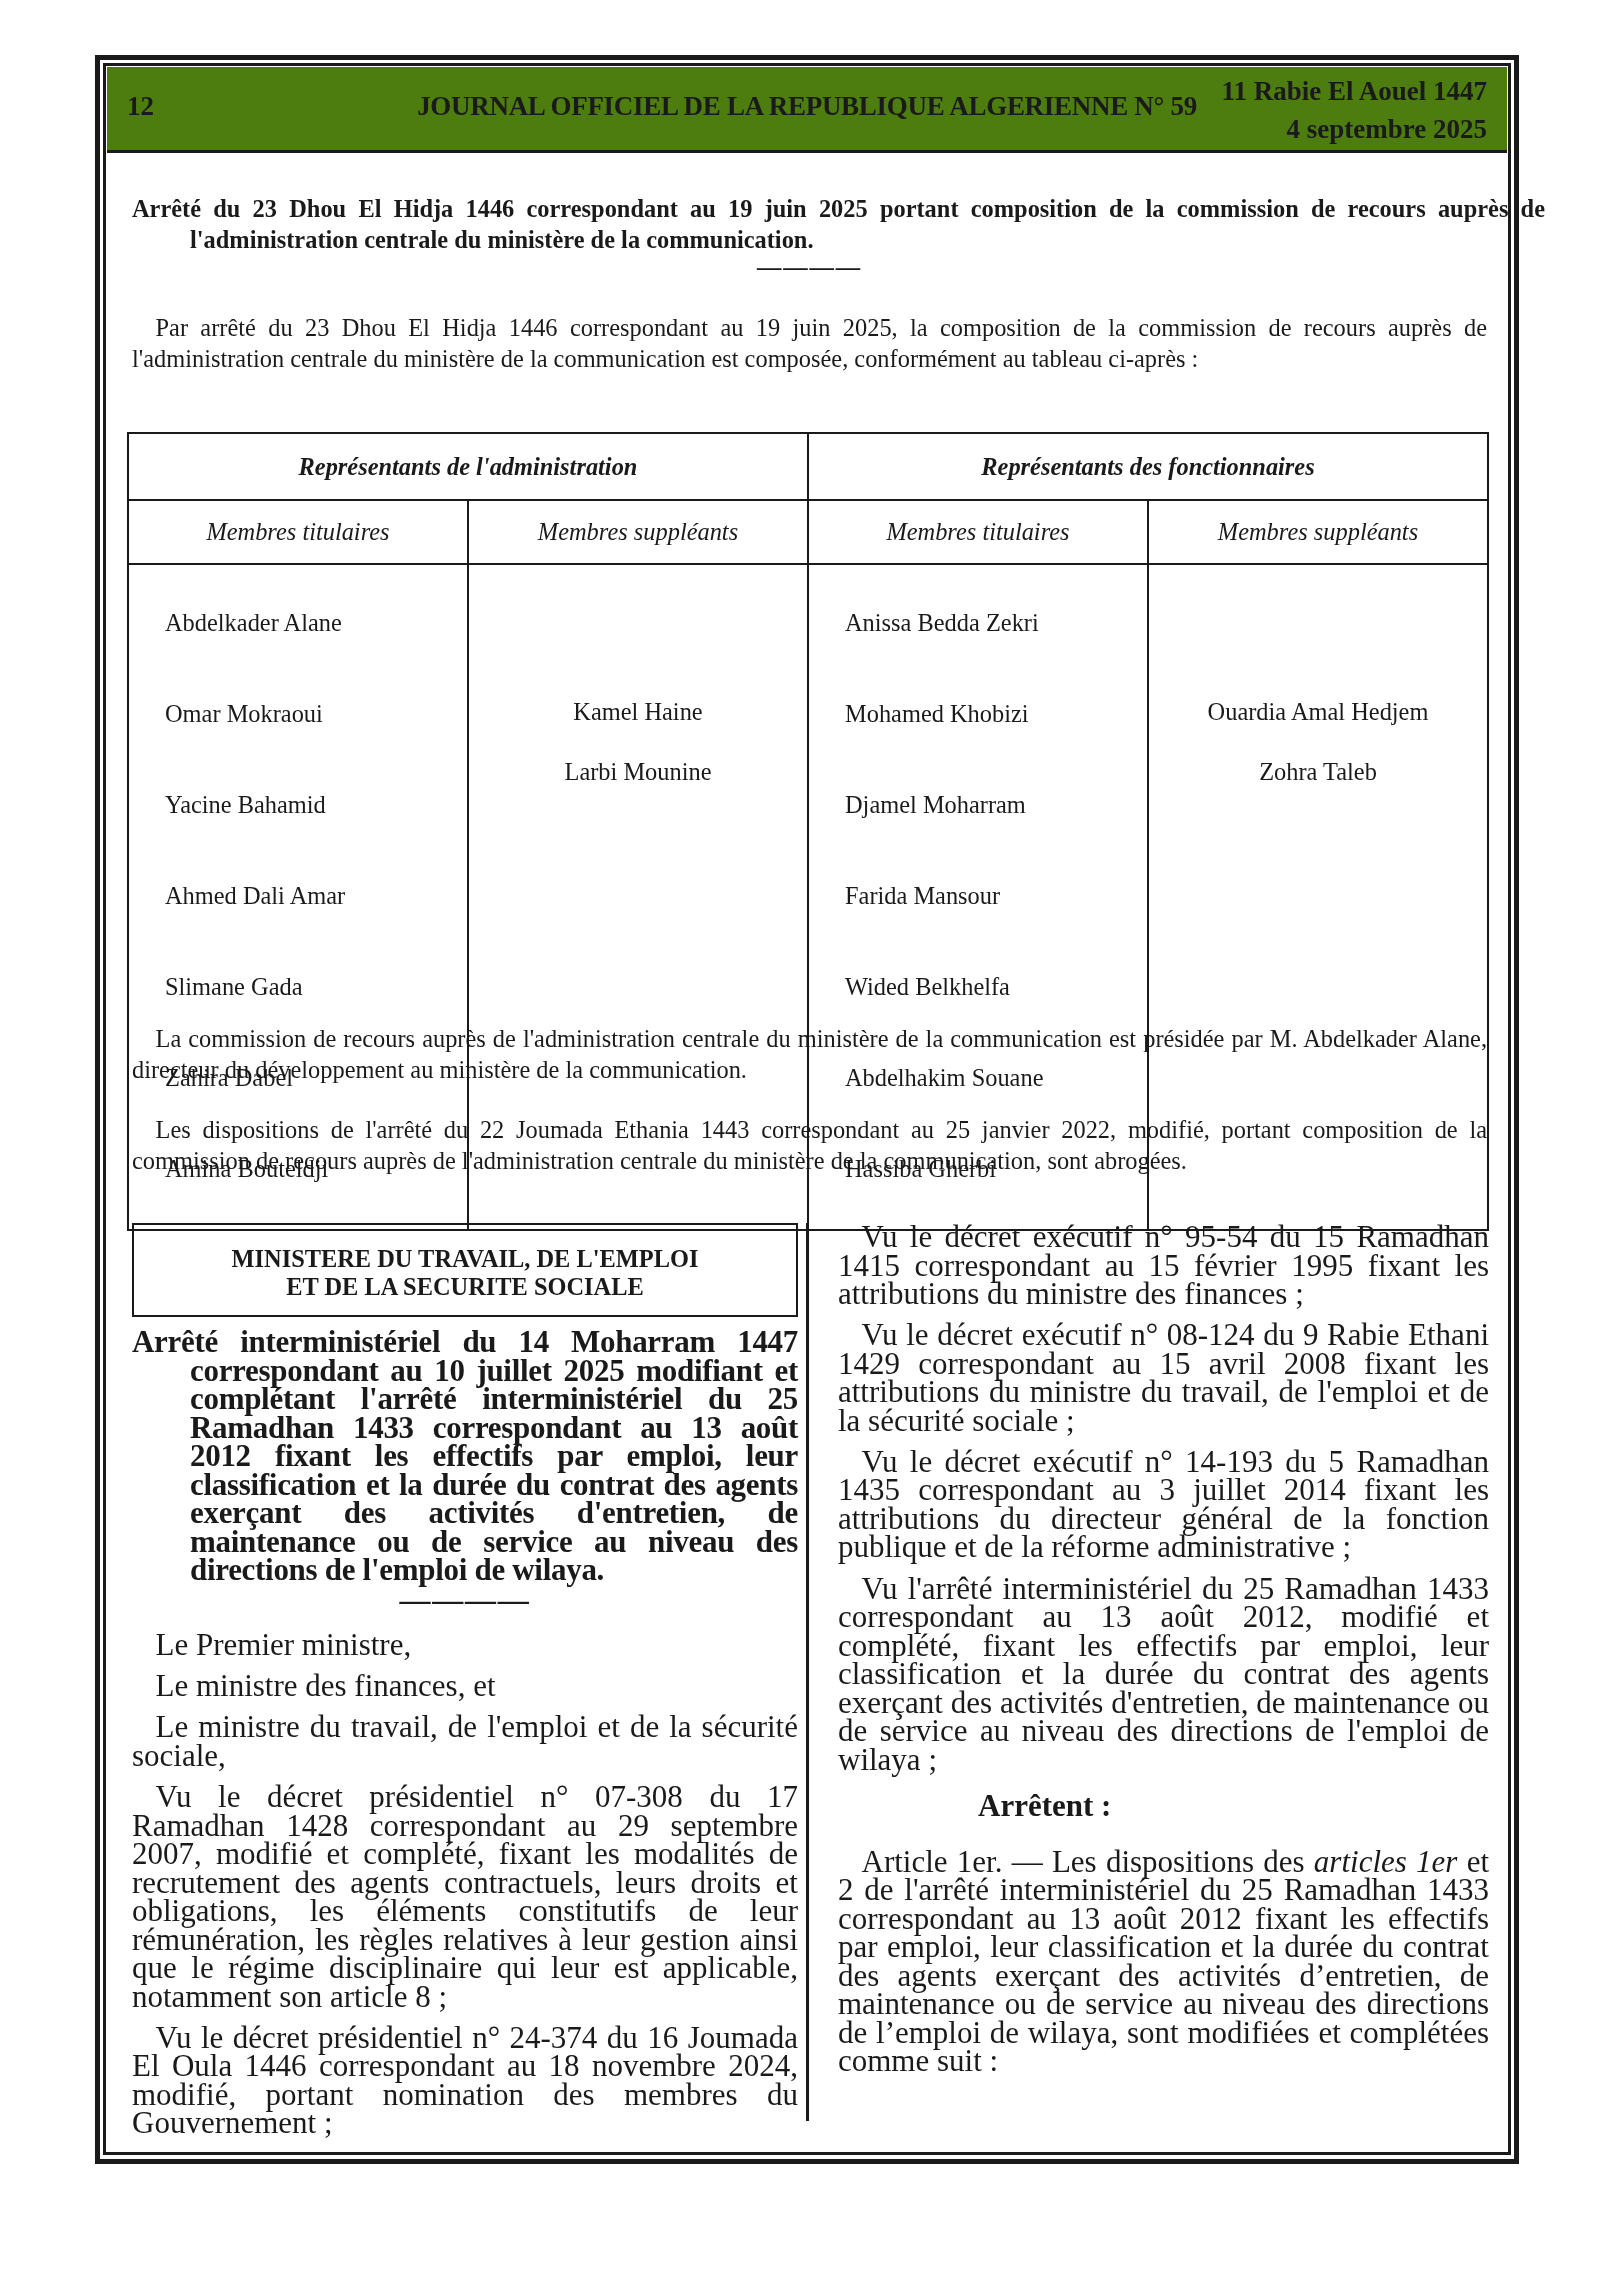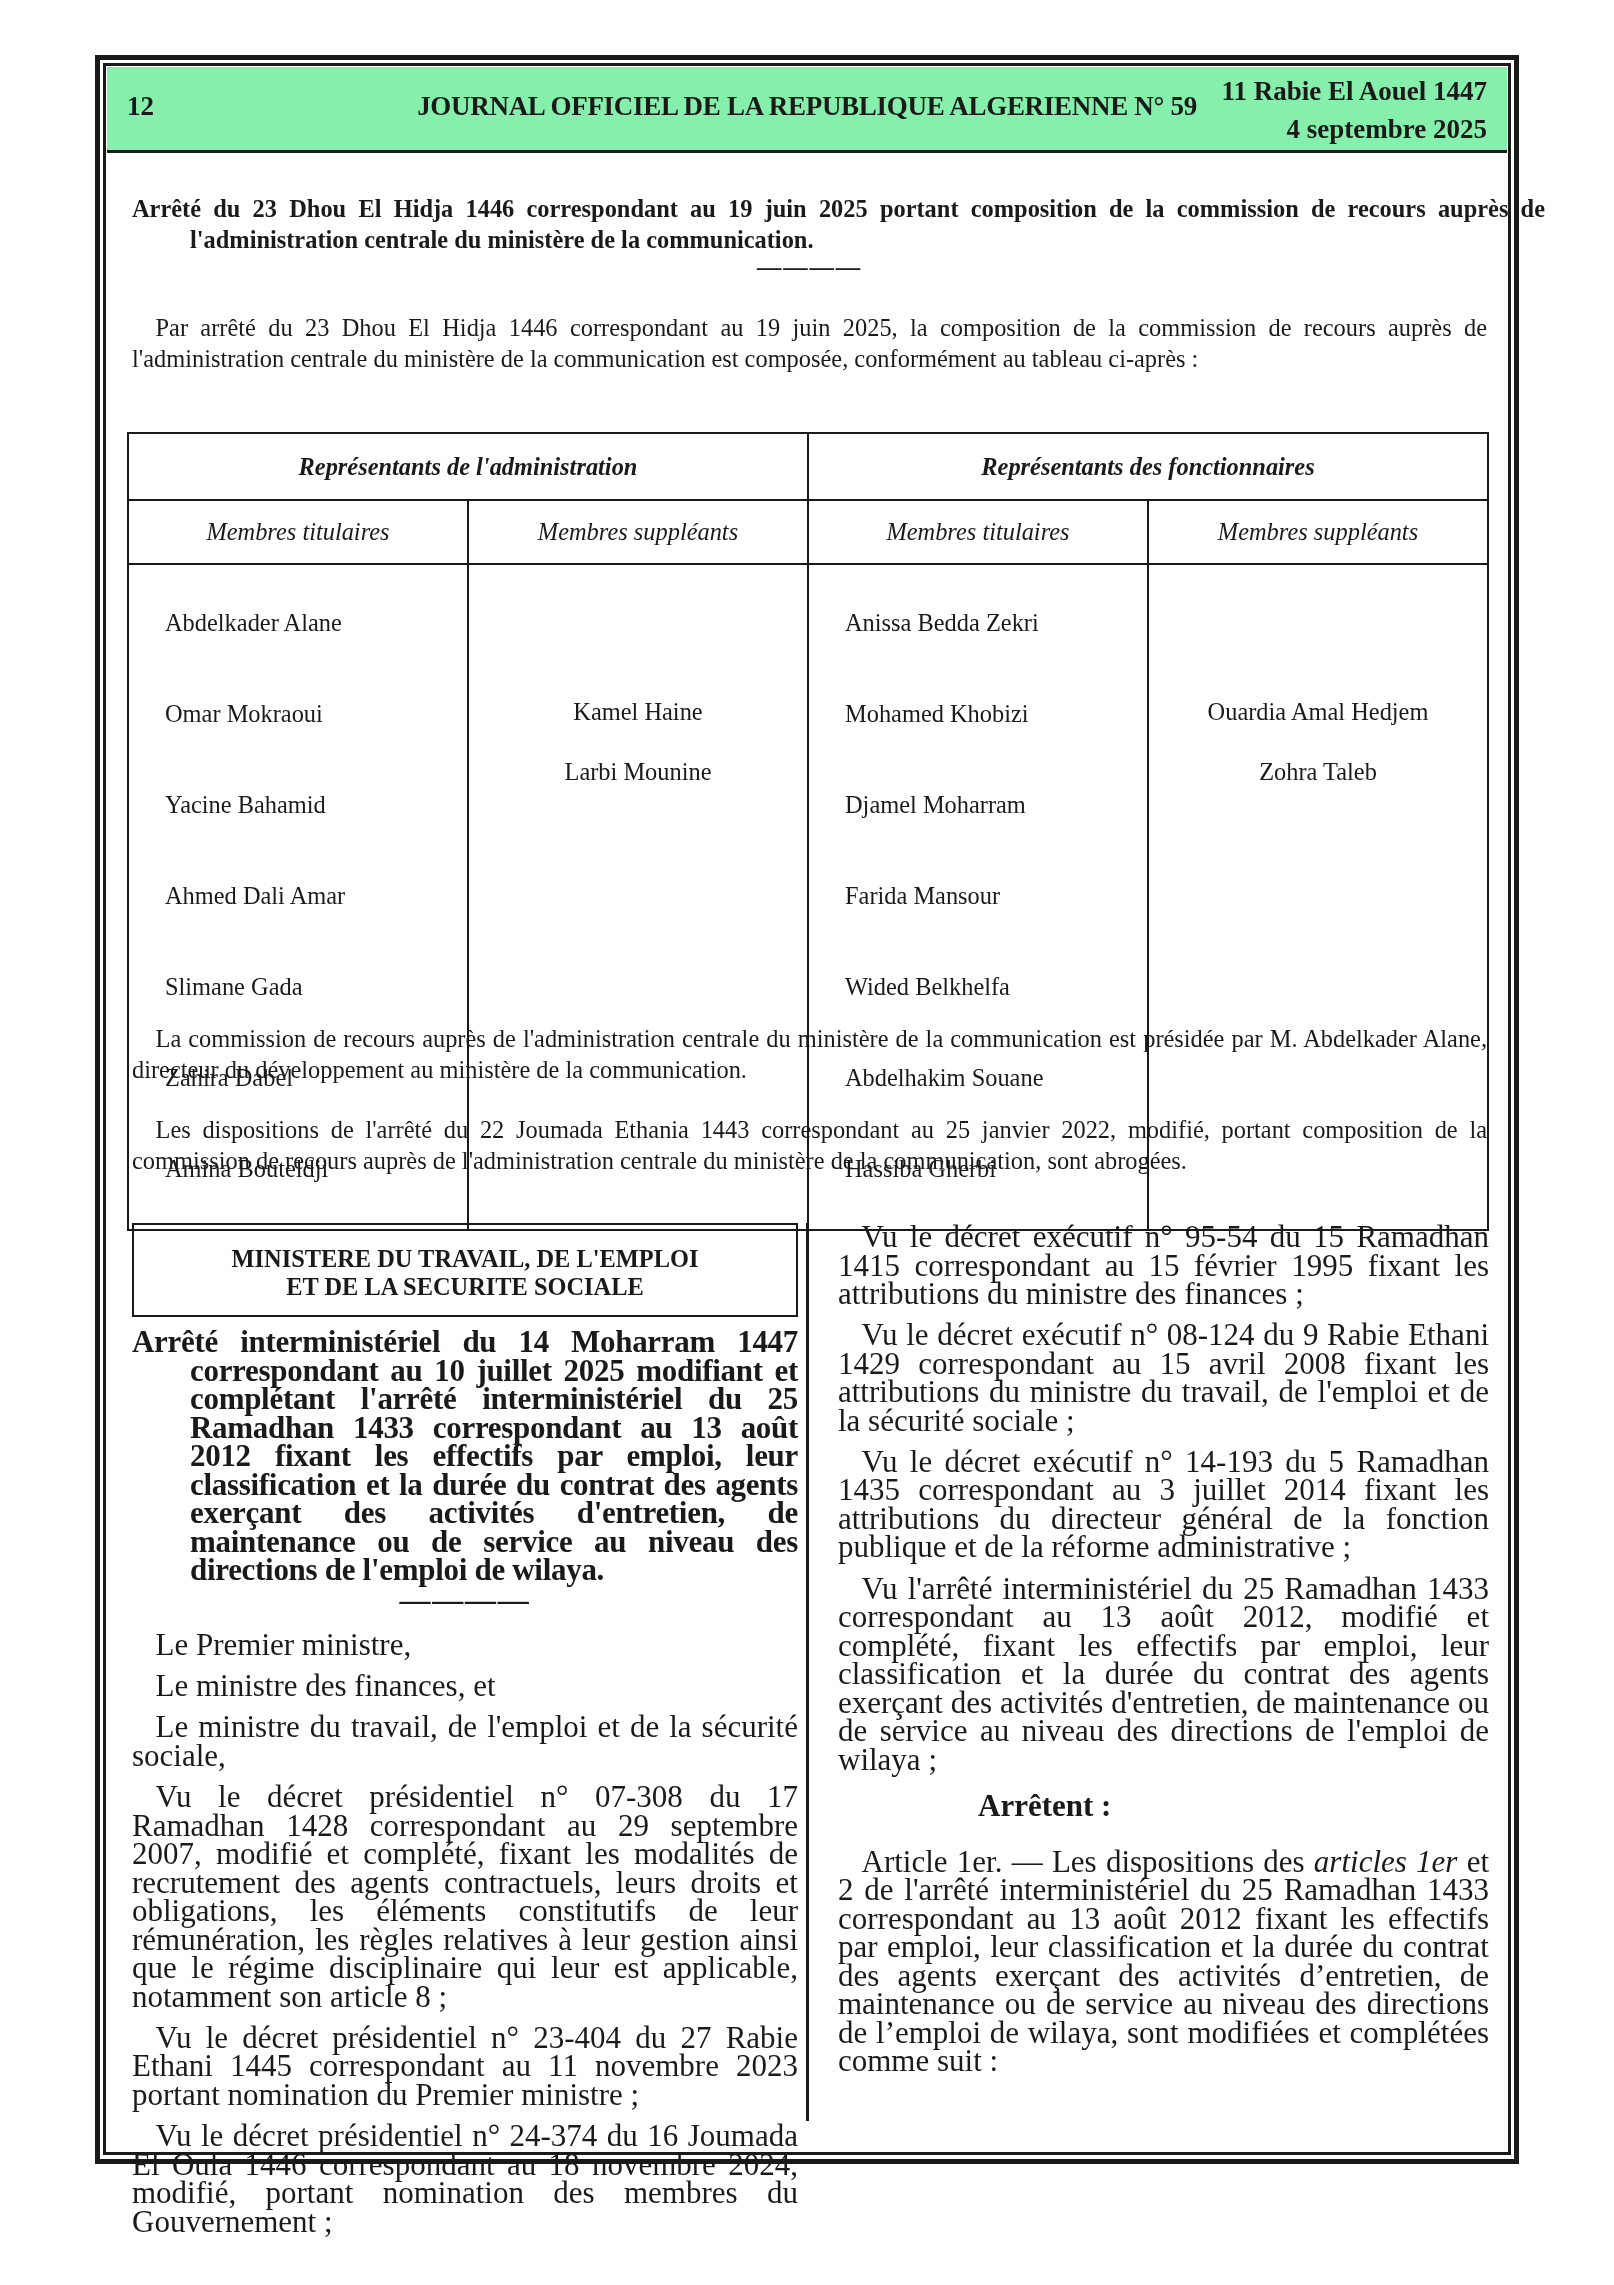--- a/index.html
+++ b/index.html
@@ -1,21 +1,21 @@
 <!DOCTYPE html>
 <html style="font-size:14.5px"><head>
 <meta charset="utf-8">
 <style>
   html, body { margin: 0; padding: 0; background: #ffffff; }
   body { width: 1615px; height: 2285px; position: relative; font-family: "Liberation Serif", "DejaVu Serif", serif; color: #1a1a1a; }
 
   .frame-outer { position: absolute; left: 95px; top: 55px; width: 1424px; height: 2109px; border: 5.4px solid #1a1a1a; box-sizing: border-box; }
   .frame-inner { position: absolute; left: 103px; top: 63px; width: 1408px; height: 2092px; border: 3.6px solid #1a1a1a; box-sizing: border-box; }
 
-  .header { position: absolute; left: 107px; top: 67px; width: 1400px; height: 83px; background: #86efac; border-bottom: 3.6px solid #1a1a1a; box-sizing: content-box; }
+  .header { position: absolute; left: 107px; top: 67px; width: 1400px; height: 83px; background: #4d7c0f; border-bottom: 3.6px solid #1a1a1a; box-sizing: content-box; }
   .header .pageno { position: absolute; left: 20px; top: 23.5px; font-weight: bold; font-size: 27px; }
   .header .title { position: absolute; left: 0; right: 0; top: 23.5px; text-align: center; font-weight: bold; font-size: 27px; letter-spacing: -0.3px; }
   .header .date { position: absolute; right: 20px; top: 5.4px; text-align: right; font-weight: bold; font-size: 27px; line-height: 38px; margin-left: 11px; }
 
   .block { position: absolute; font-size: 24.4px; line-height: 31px; text-align: justify; }
   .ttl-bold { font-weight: bold; }
   .hanging { padding-left: 58px; text-indent: -58px; }
   .indent { text-indent: 23.5px; }
   .dash { text-align: center; font-weight: bold; letter-spacing: 1.8px; }
 
@@ -128,21 +128,20 @@
   <div>ET DE LA SECURITE SOCIALE</div>
 </div>
 
 <div class="col" style="left:132px; top:1328px; width:666px;">
   <p class="arr-title">Arrêté interministériel du 14 Moharram 1447 correspondant au 10 juillet 2025 modifiant et complétant l'arrêté interministériel du 25 Ramadhan 1433 correspondant au 13 août 2012 fixant les effectifs par emploi, leur classification et la durée du contrat des agents exerçant des activités d'entretien, de maintenance ou de service au niveau des directions de l'emploi de wilaya.</p>
   <p class="dash" style="margin-bottom:16.3px;">————</p>
   <p class="ind">Le Premier ministre,</p>
   <p class="ind">Le ministre des finances, et</p>
   <p class="ind">Le ministre du travail, de l'emploi et de la sécurité sociale,</p>
   <p class="ind">Vu le décret présidentiel n° 07-308 du 17 Ramadhan 1428 correspondant au 29 septembre 2007, modifié et complété, fixant les modalités de recrutement des agents contractuels, leurs droits et obligations, les éléments constitutifs de leur rémunération, les règles relatives à leur gestion ainsi que le régime disciplinaire qui leur est applicable, notamment son article 8 ;</p>
-  <p class="ind">Vu le décret présidentiel n° 23-404 du 27 Rabie Ethani 1445 correspondant au 11 novembre 2023 portant nomination du Premier ministre ;</p>
   <p class="ind">Vu le décret présidentiel n° 24-374 du 16 Joumada El Oula 1446 correspondant au 18 novembre 2024, modifié, portant nomination des membres du Gouvernement ;</p>
 </div>
 
 <div class="col" style="left:838px; top:1223px; width:651px;">
   <p class="ind">Vu le décret exécutif n° 95-54 du 15 Ramadhan 1415 correspondant au 15 février 1995 fixant les attributions du ministre des finances ;</p>
   <p class="ind">Vu le décret exécutif n° 08-124 du 9 Rabie Ethani 1429 correspondant au 15 avril 2008 fixant les attributions du ministre du travail, de l'emploi et de la sécurité sociale ;</p>
   <p class="ind">Vu le décret exécutif n° 14-193 du 5 Ramadhan 1435 correspondant au 3 juillet 2014 fixant les attributions du directeur général de la fonction publique et de la réforme administrative ;</p>
   <p class="ind">Vu l'arrêté interministériel du 25 Ramadhan 1433 correspondant au 13 août 2012, modifié et complété, fixant les effectifs par emploi, leur classification et la durée du contrat des agents exerçant des activités d'entretien, de maintenance ou de service au niveau des directions de l'emploi de wilaya ;</p>
   <p class="center-bold">Arrêtent :</p>
   <p class="ind"><span>Article 1er. — Les dispositions des </span><em>articles 1er</em><span> et 2 de l'arrêté interministériel du 25 Ramadhan 1433 correspondant au 13 août 2012 fixant les effectifs par emploi, leur classification et la durée du contrat des agents exerçant des activités d’entretien, de maintenance ou de service au niveau des directions de l’emploi de wilaya, sont modifiées et complétées comme suit :</span></p>

